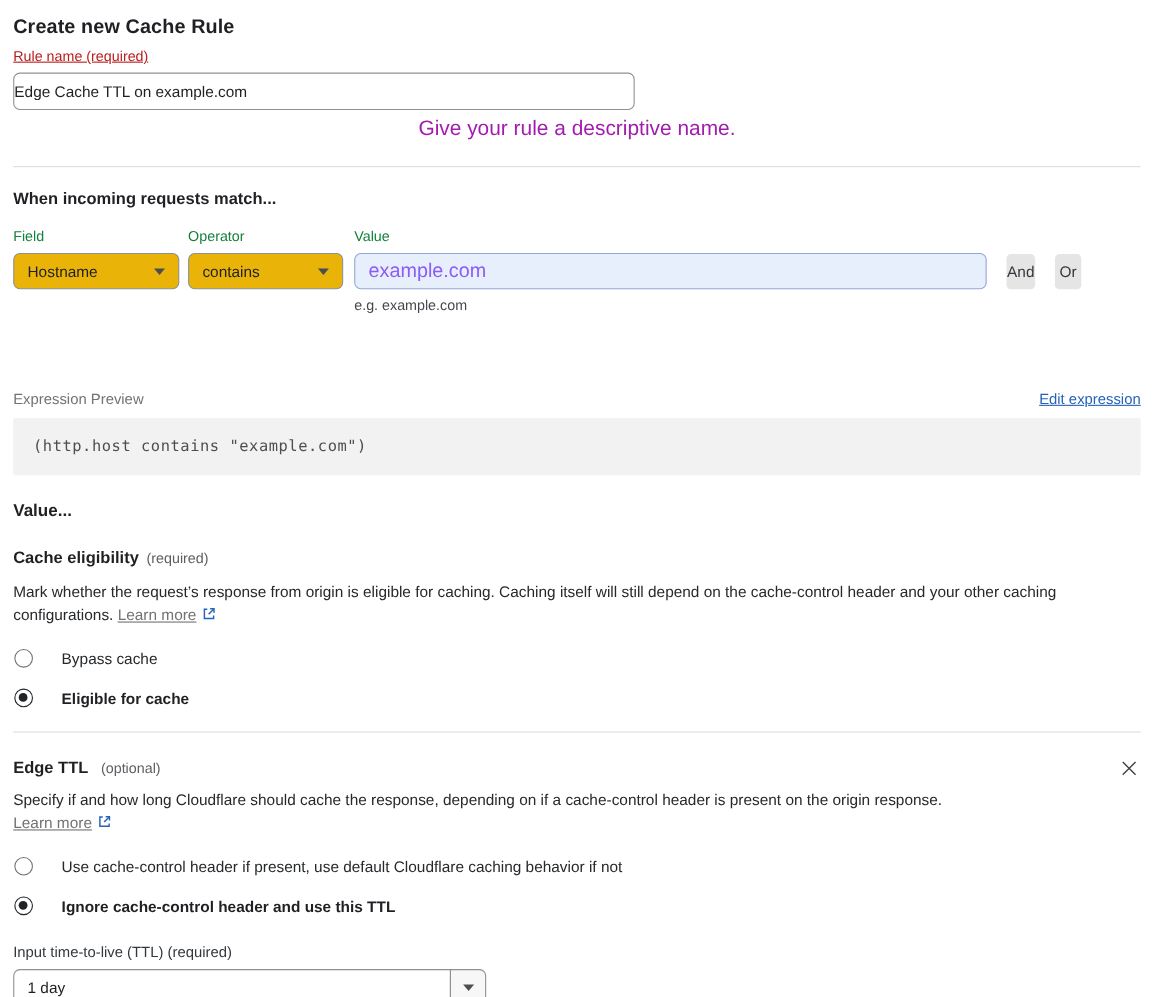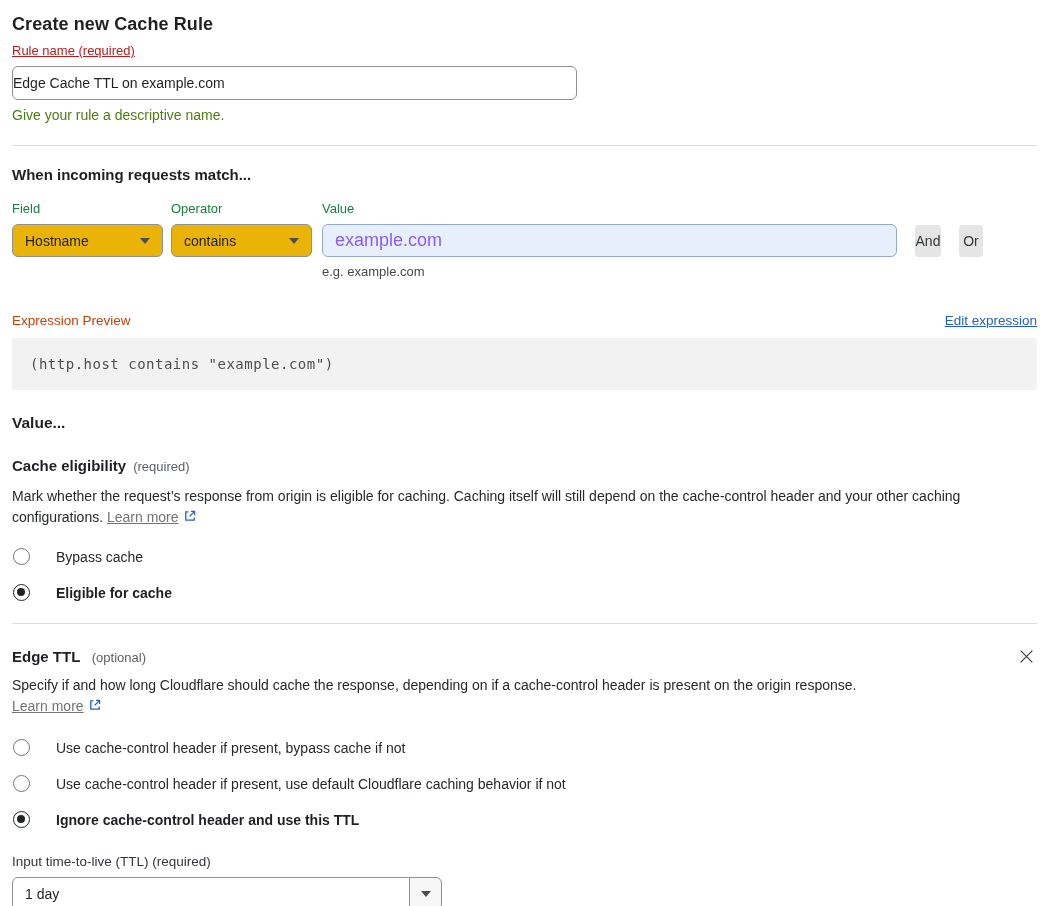--- a/index.html
+++ b/index.html
@@ -14,21 +14,21 @@
 
   h1.page-title { font-size: 18px; font-weight: 700; letter-spacing: .1px; }
 
   .field-label { font-size: 13px; color: #b91c1c; margin-top: 8px; text-decoration: underline; }
   .text-input {
     display: block; width: 565px; height: 34px; margin-top: 8px;
     border: 1px solid #8d9196; border-radius: 6px; background: #fff;
     padding: 0 0; font-size: 14px; color: #1f2023;
     font-family: "Liberation Sans", sans-serif;
   }
-  .help-text { font-size: 14px; color: #4d7c0f; margin-top: 7px; }
+  .help-text { font-size: 19px; color: #a21caf; margin-top: 7px; text-align: center; }
 
   .divider { border: none; border-top: 1px solid #dcdddf; margin-top: 22px; }
 
   h2.section-heading { font-size: 15px; font-weight: 700; margin-top: 20px; }
 
   .match-grid {
     display: grid; margin-top: 18px;
     grid-template-columns: 151px 149px 585px 44px 42px;
     column-gap: 0; grid-template-areas: "fl ol vl . ." "fc oc vc ab ob" ". . vh . .";
   }
@@ -50,21 +50,21 @@
     background: #e8effc; padding: 0 12px; font-size: 18px; color: #8b5cf6;
     font-family: "Liberation Sans", sans-serif;
   }
   .btn-gray {
     height: 32px; width: 100%; border: none; border-radius: 4px;
     background: #e5e5e5; color: #33383d; font-size: 14px; cursor: pointer;
     font-family: "Liberation Sans", sans-serif; margin-top: 1px;
   }
 
   .expr-row { display: flex; justify-content: space-between; align-items: flex-end; margin-top: 34px; }
-  .expr-label { font-size: 13.5px; color: #c2410c; }
+  .expr-label { font-size: 13.5px; color: #737373; margin-top: 36px; }
   a.link { color: #2562ba; font-size: 13.5px; text-decoration: underline; cursor: pointer; }
   .code-block {
     margin-top: 10px; height: 52px; background: #f2f2f2; border-radius: 2px;
     display: flex; align-items: center; padding: 0 18px;
     font-family: "DejaVu Sans Mono", "Liberation Mono", monospace;
     font-size: 14px; color: #4c4f52; letter-spacing: .5px;
   }
 
   h2.then-heading { font-size: 15.5px; font-weight: 700; margin-top: 24px; }
 
@@ -184,24 +184,20 @@
   </div>
   <p class="desc narrow" style="margin-top:8px;">
     <span>Specify if and how long Cloudflare should cache the response, depending on if a cache-control header is present on the origin response.</span>
     <a class="inline-link">Learn more</a><span class="ext-icon"><svg width="14" height="14" viewBox="0 0 16 16">
           <path fill="none" stroke="#2562ba" stroke-width="1.5" d="M6.2 3.2H3.2v9.6h9.6V9.8"></path>
           <path fill="none" stroke="#2562ba" stroke-width="1.5" d="M9.2 2.8h4v4"></path>
           <path fill="none" stroke="#2562ba" stroke-width="1.5" d="M13 3L7.6 8.4"></path>
         </svg></span>
   </p>
 
-  <div class="radio-row" style="margin-top:21px;">
-    <span class="radio"></span>
-    <span class="radio-label">Use cache-control header if present, bypass cache if not</span>
-  </div>
   <div class="radio-row">
     <span class="radio"></span>
     <span class="radio-label">Use cache-control header if present, use default Cloudflare caching behavior if not</span>
   </div>
   <div class="radio-row selected">
     <span class="radio checked"></span>
     <span class="radio-label">Ignore cache-control header and use this TTL</span>
   </div>
 
   <div class="ttl-label">Input time-to-live (TTL) (required)</div>

